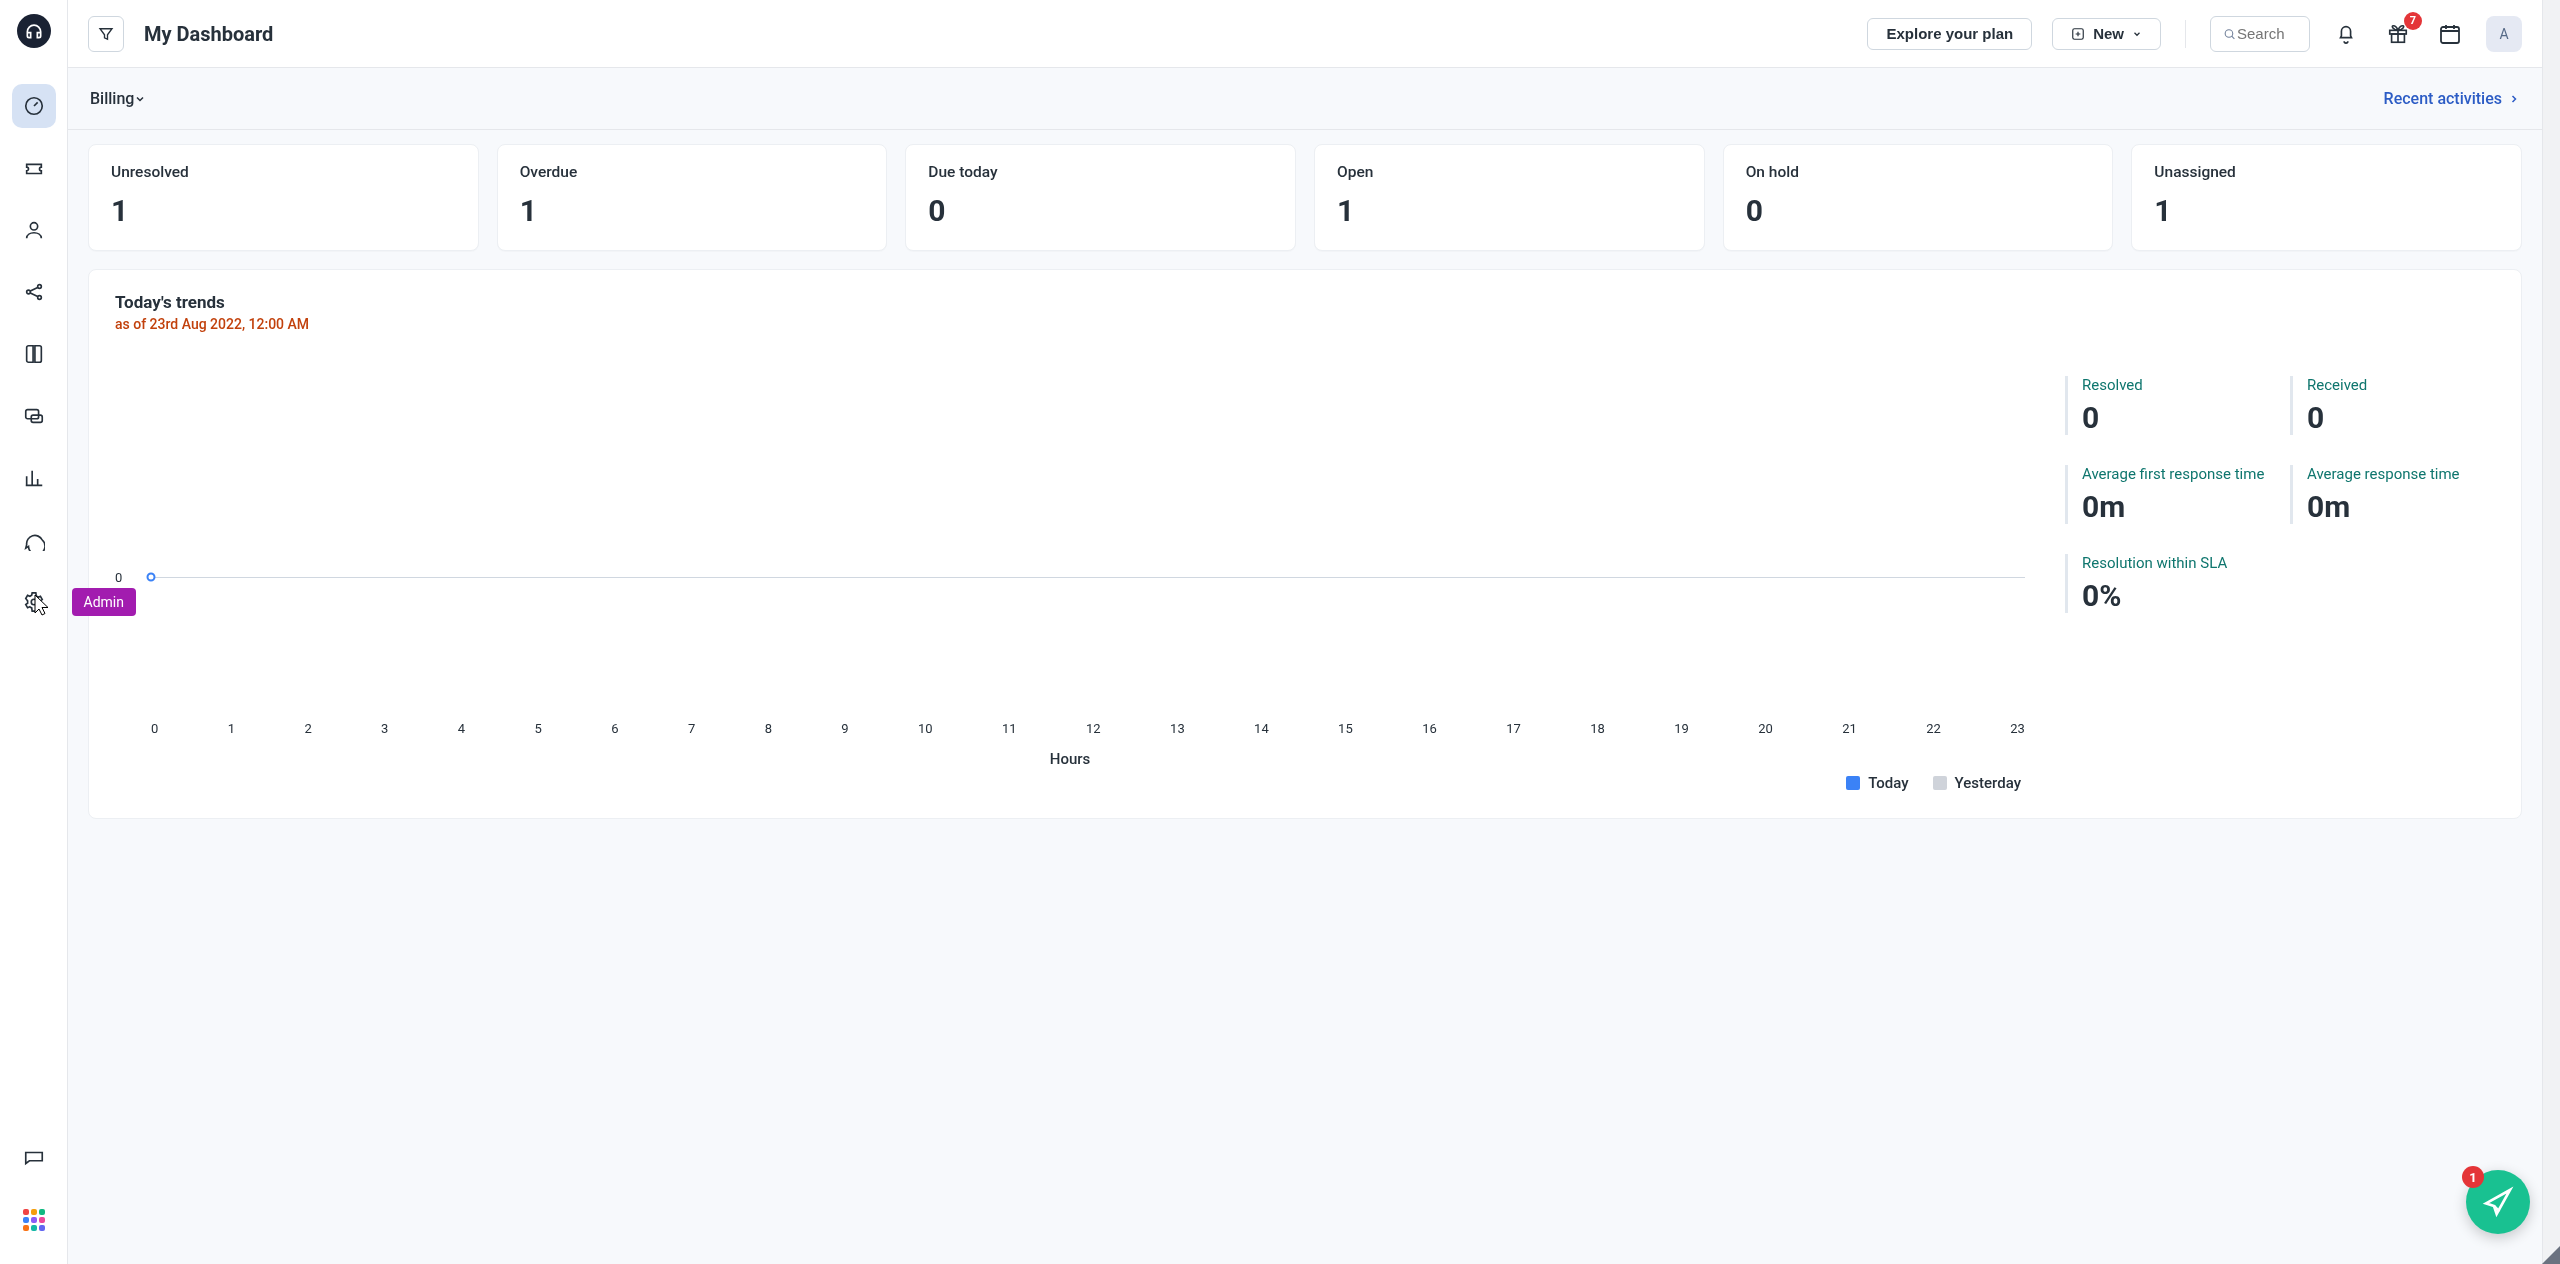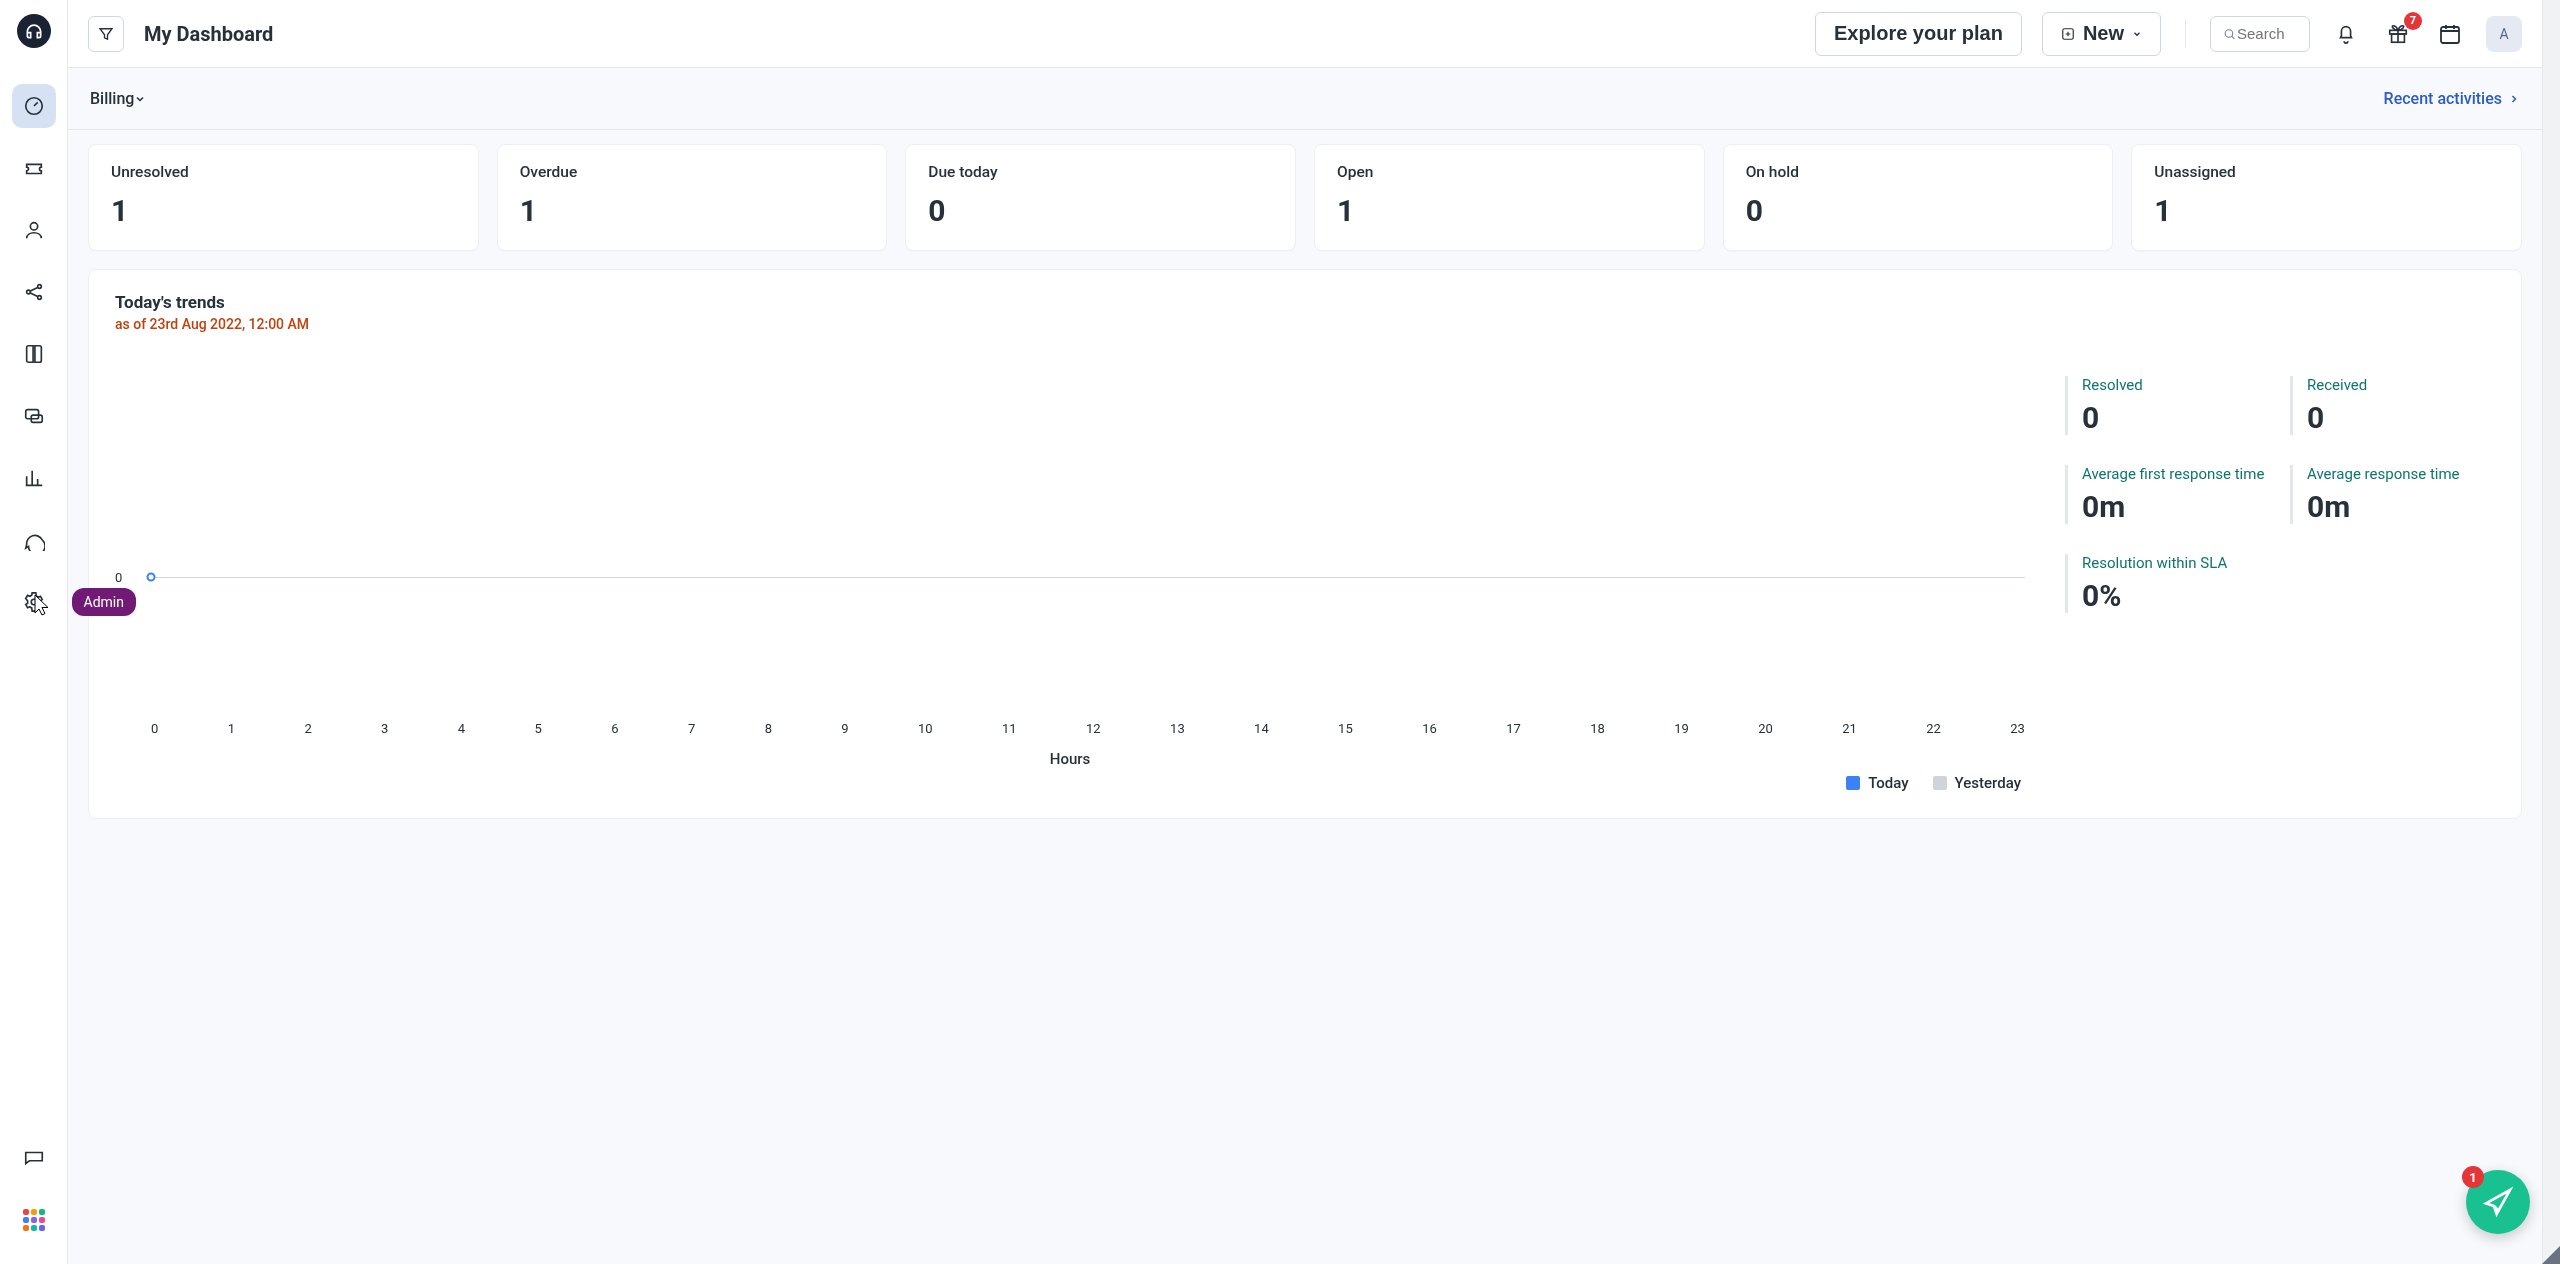--- a/index.html
+++ b/index.html
@@ -41,25 +41,25 @@
     position: relative;
   }
   .sidebar .nav-item.active {
     background: #d6e2f4;
   }
   .sidebar .tooltip {
     position: absolute;
     left: 60px;
     top: 50%;
     transform: translateY(-50%);
-    background: #701a75;
+    background: #a21caf;
     color: #fff;
     font-size: 14px;
     padding: 6px 12px;
-    border-radius: 12px;
+    border-radius: 4px;
     white-space: nowrap;
     z-index: 50;
   }
   .sidebar .cursor {
     position: absolute;
     left: 22px; top: 14px;
     pointer-events: none;
     z-index: 60;
   }
   .sidebar .bottom {
@@ -99,27 +99,27 @@
     border-radius: 6px;
     display:flex;align-items:center;justify-content:center;
     color:#27313b;
   }
   .topbar .title {
     font-size: 20px;
     font-weight: 700;
   }
   .topbar .spacer { flex:1; }
   .topbar .btn {
-    height: 44px;
+    height: 32px;
     border: 1px solid #cfd7df;
     border-radius: 6px;
     background: #fff;
     display: flex; align-items: center; justify-content:center;
     padding: 0 18px;
-    font-size: 20px;
+    font-size: 15px;
     font-weight: 600;
     color: #27313b;
     cursor: pointer;
     gap: 8px;
   }
   .topbar .search {
     height: 36px;
     border: 1px solid #cfd7df;
     border-radius: 6px;
     display: flex;

